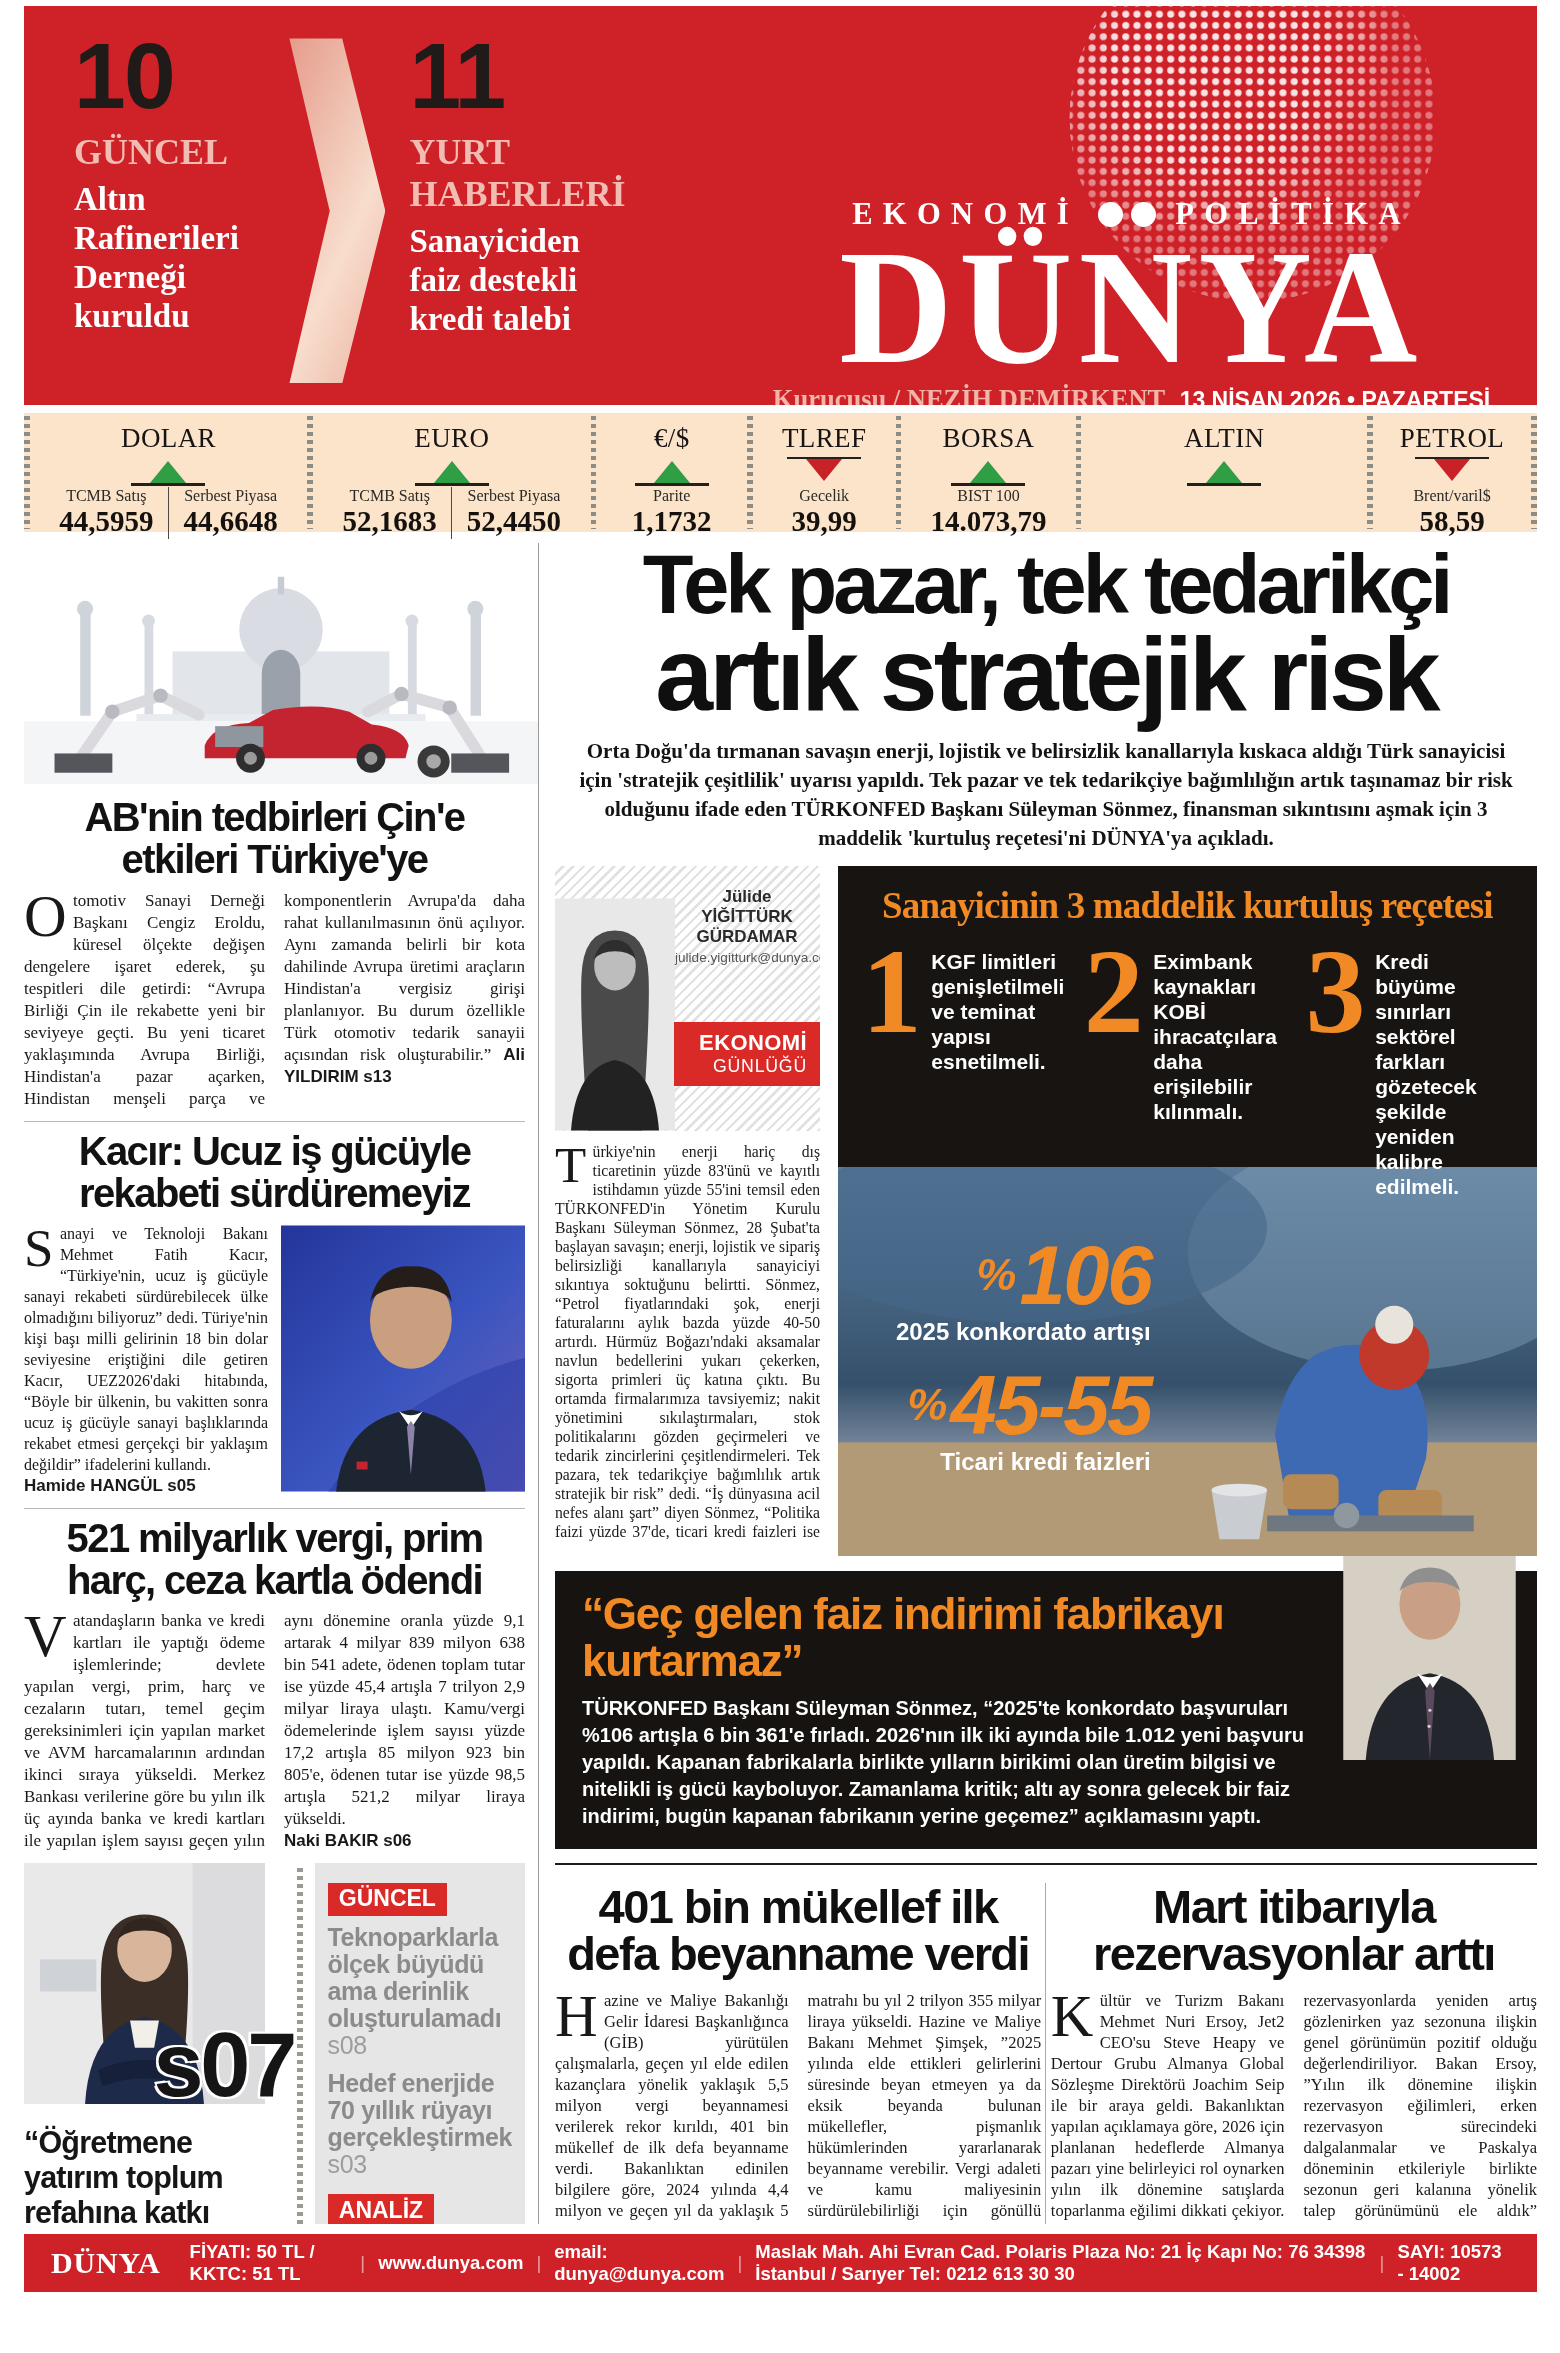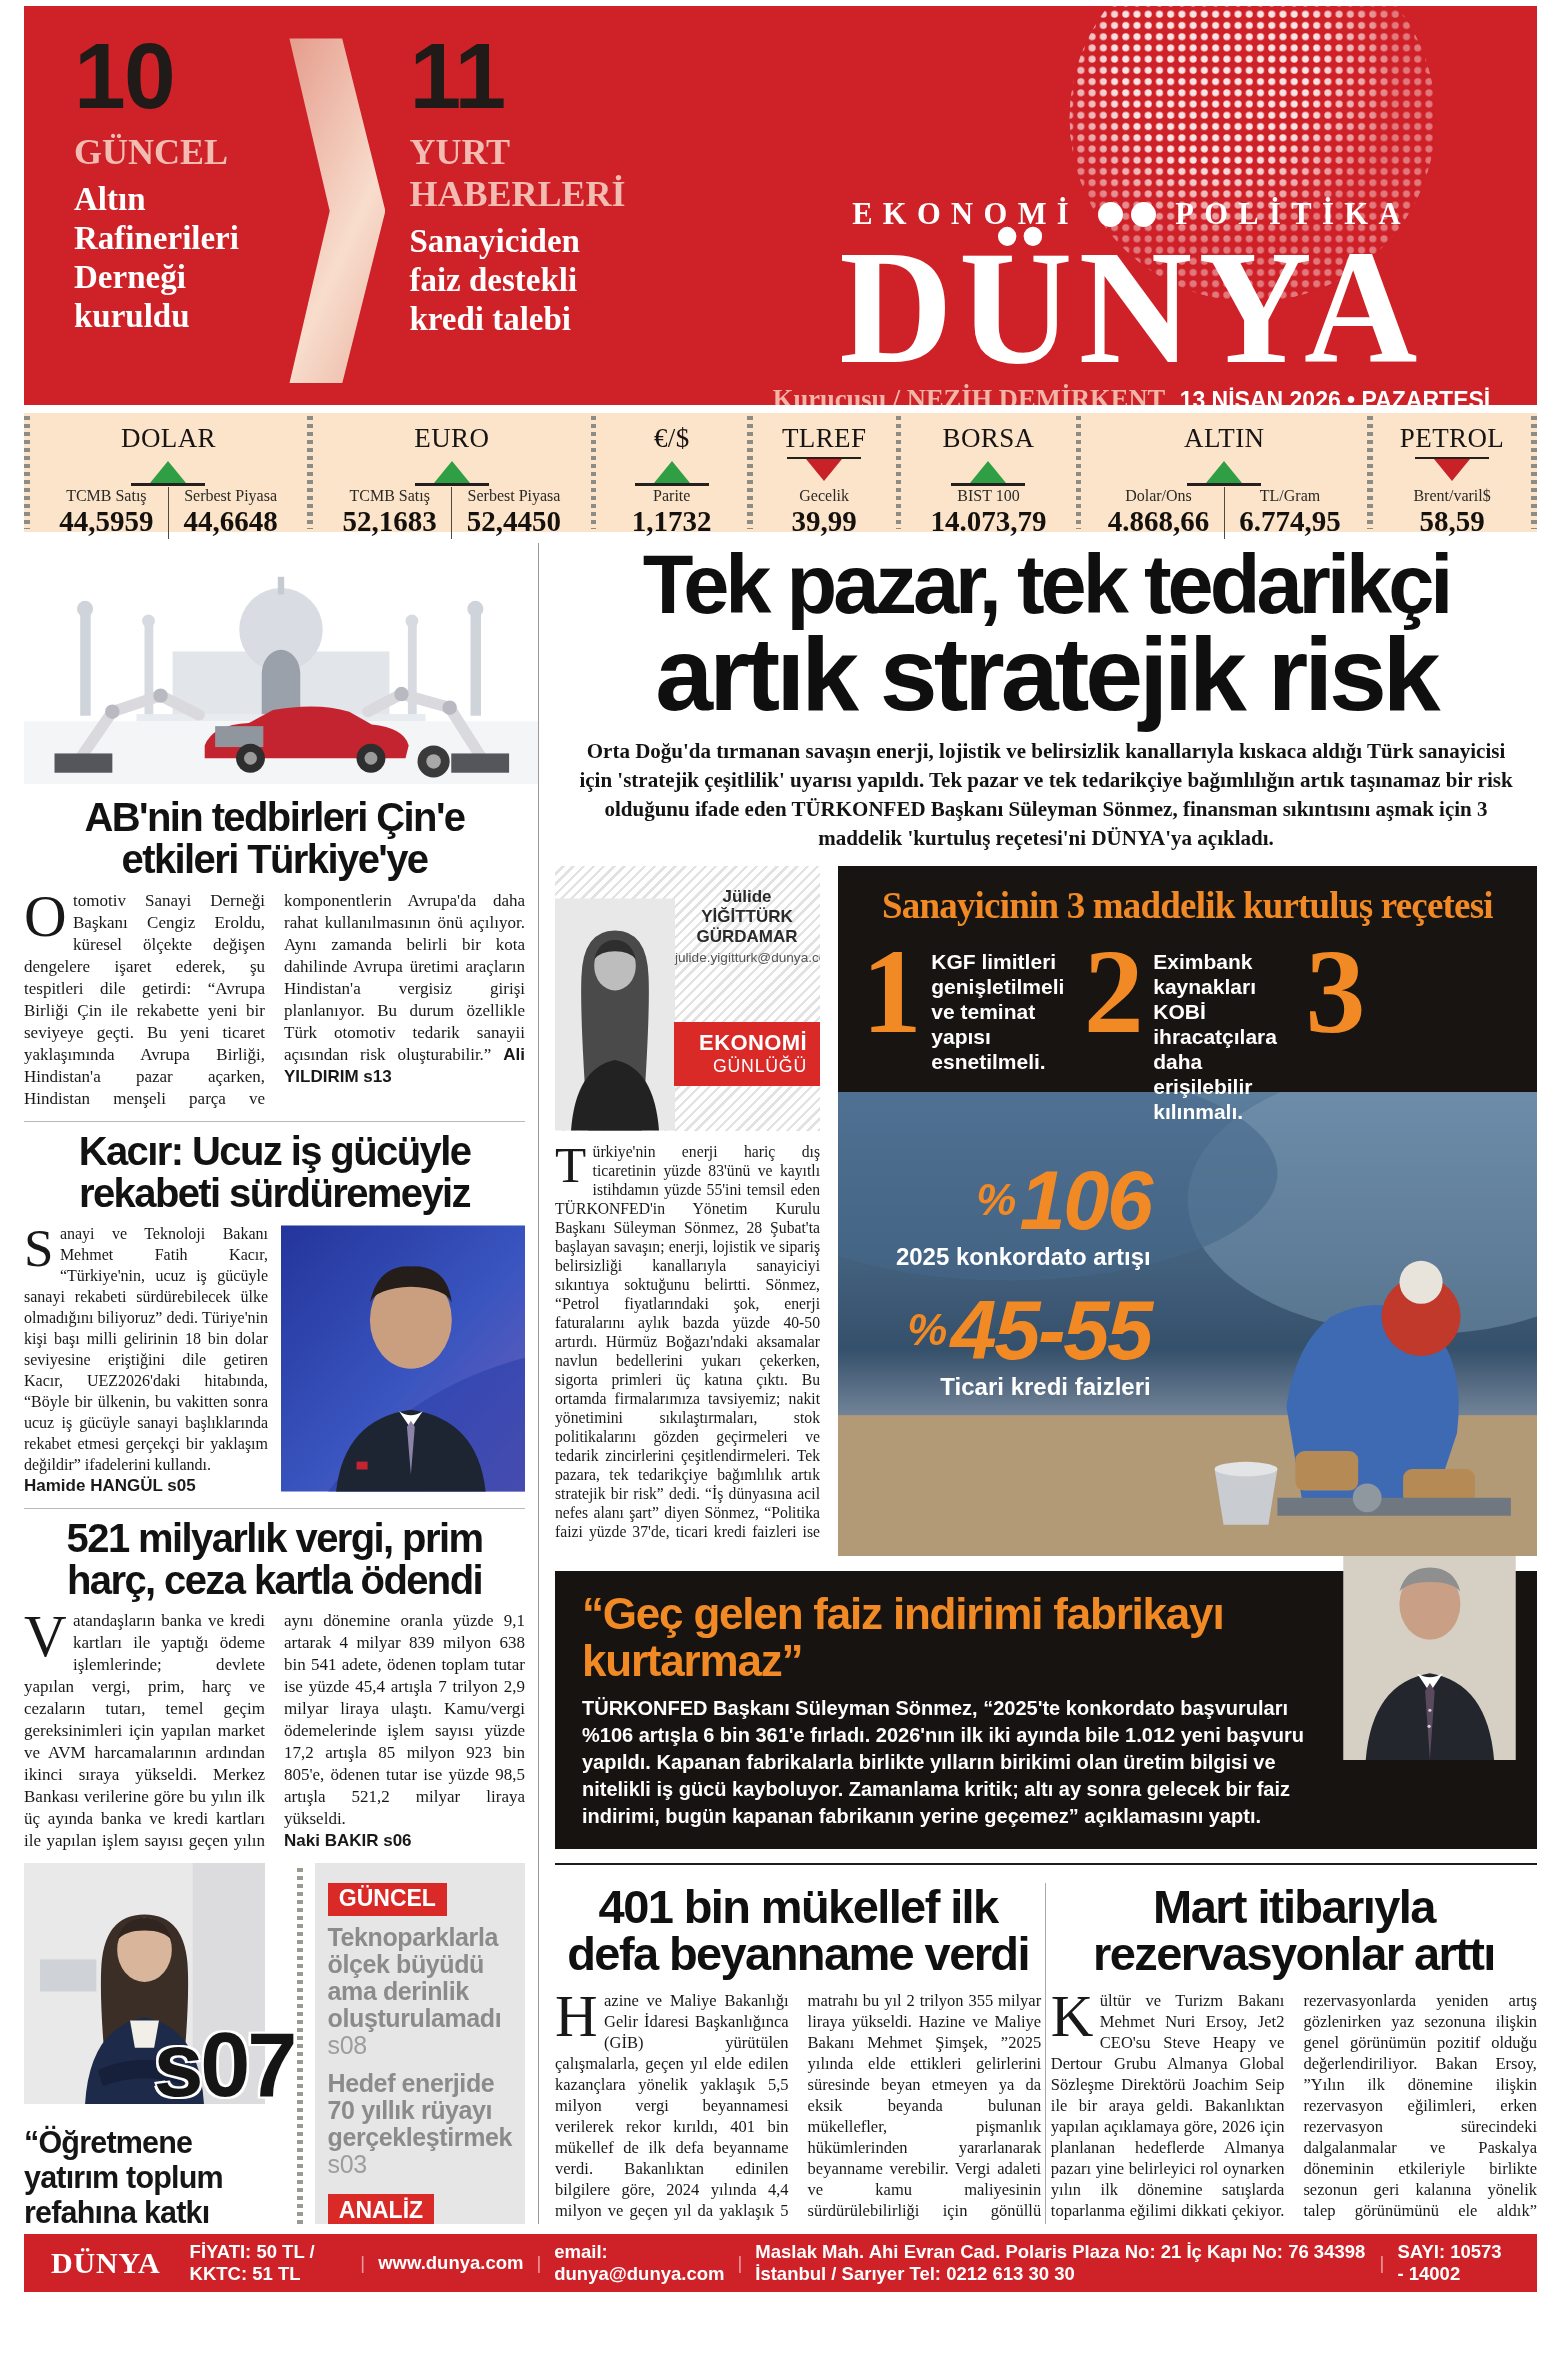--- a/index.html
+++ b/index.html
@@ -256,30 +256,20 @@
       </div>
         </div>
     </div>
     <div class="vtick"></div>
     <div class="mcell" style="flex:1.8;">
       <div class="mname">ALTIN</div>
       <div class="tri-wrap">
           <span class="tri up"></span>
           <span class="base"></span>
         </div>
-      <div class="pairs">
-        <div class="pair">
-          <div class="plabel">Dolar/Ons</div>
-          <div class="pvalue">4.868,66</div>
-        </div>
-        <div class="pair">
-          <div class="plabel">TL/Gram</div>
-          <div class="pvalue">6.774,95</div>
-        </div>
-      </div>
     </div>
     <div class="vtick"></div>
     <div class="mcell" style="flex:1.0;">
       <div class="mname">PETROL</div>
       <div class="tri-wrap down">
           <span class="tri down"></span>
           <span class="base"></span>
         </div>
       <div class="pairs">
           <div class="pair">
@@ -438,20 +428,21 @@
             <div class="fitem">
               <div class="fnum">1</div>
               <div class="ftext">KGF limitleri genişletilmeli ve teminat yapısı esnetilmeli.</div>
             </div>
             <div class="fitem">
               <div class="fnum">2</div>
               <div class="ftext">Eximbank kaynakları KOBİ ihracatçılara daha erişilebilir kılınmalı.</div>
             </div>
             <div class="fitem">
               <div class="fnum">3</div>
+              <div class="ftext">Kredi büyüme sınırları sektörel farkları gözetecek şekilde yeniden kalibre edilmeli.</div>
             </div>
           </div>
           <div class="fphoto">
             <svg viewBox="0 0 880 520" preserveAspectRatio="xMidYMid slice">
               <defs>
                   <linearGradient id="wbg" x1="0" y1="0" x2="0" y2="1">
                 <stop offset="0" stop-color="#5d7f9e"></stop>
                     <stop offset="0.55" stop-color="#35506b"></stop>
                     <stop offset="0.72" stop-color="#7d8da0"></stop>
                     <stop offset="1" stop-color="#b39a77"></stop>

